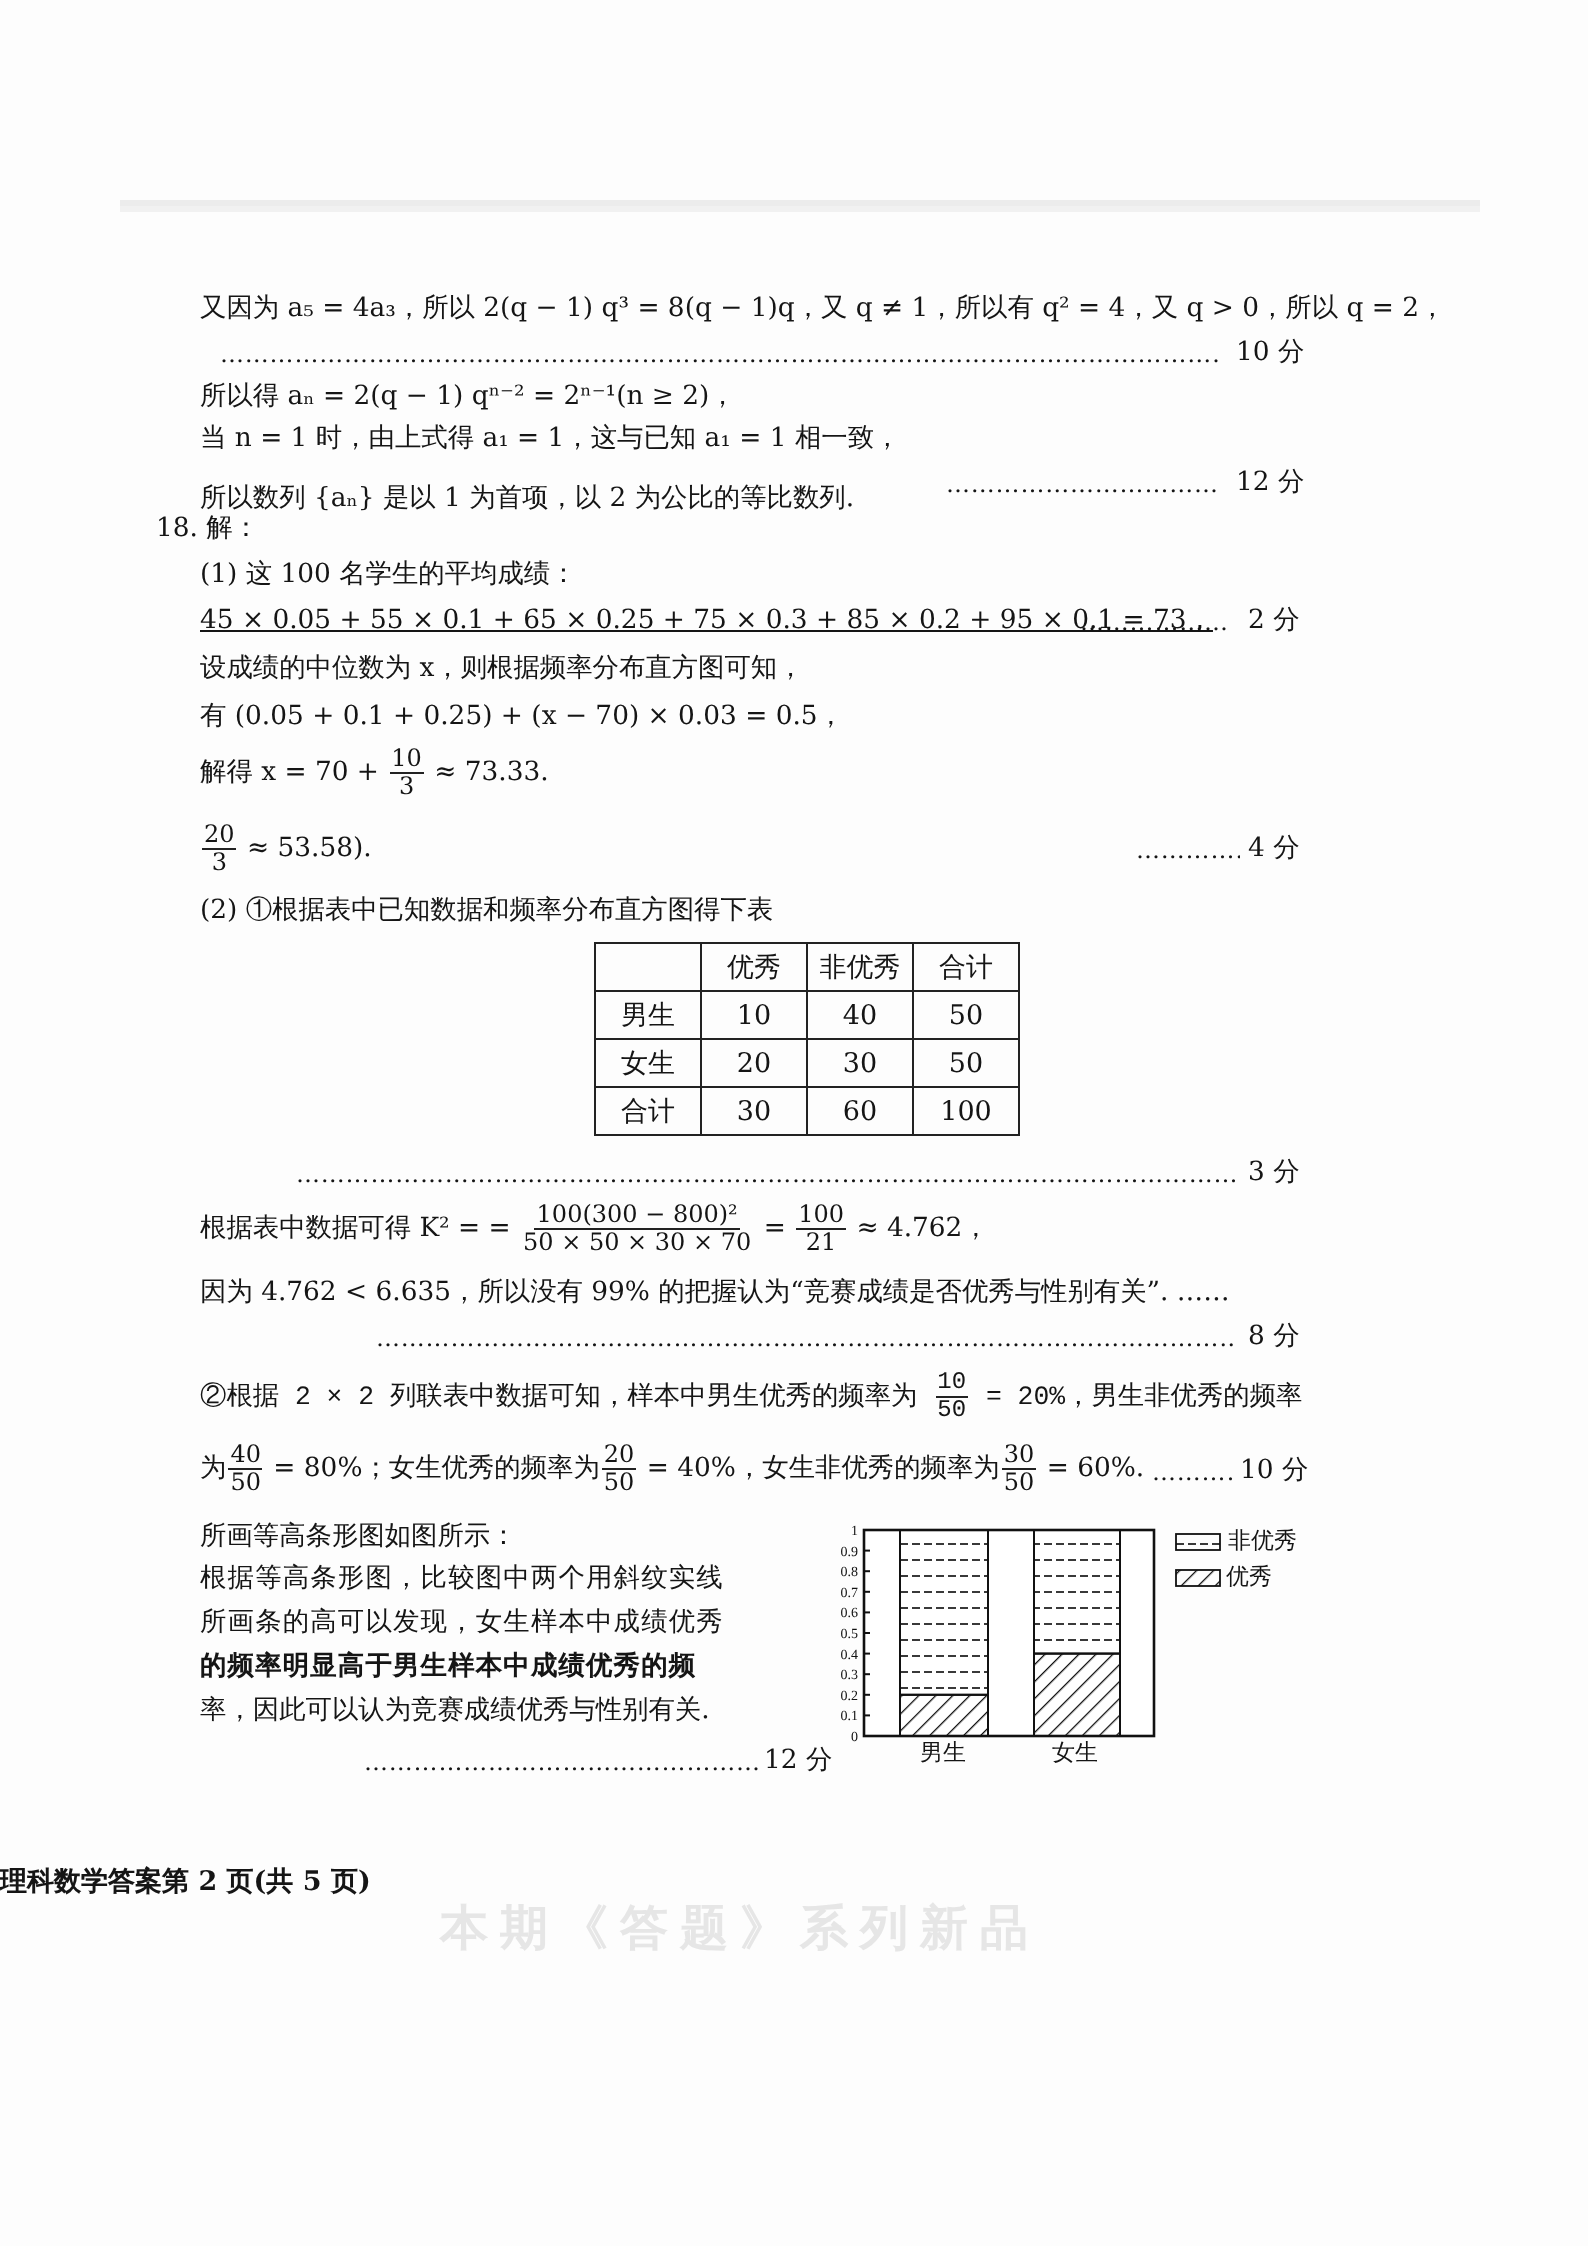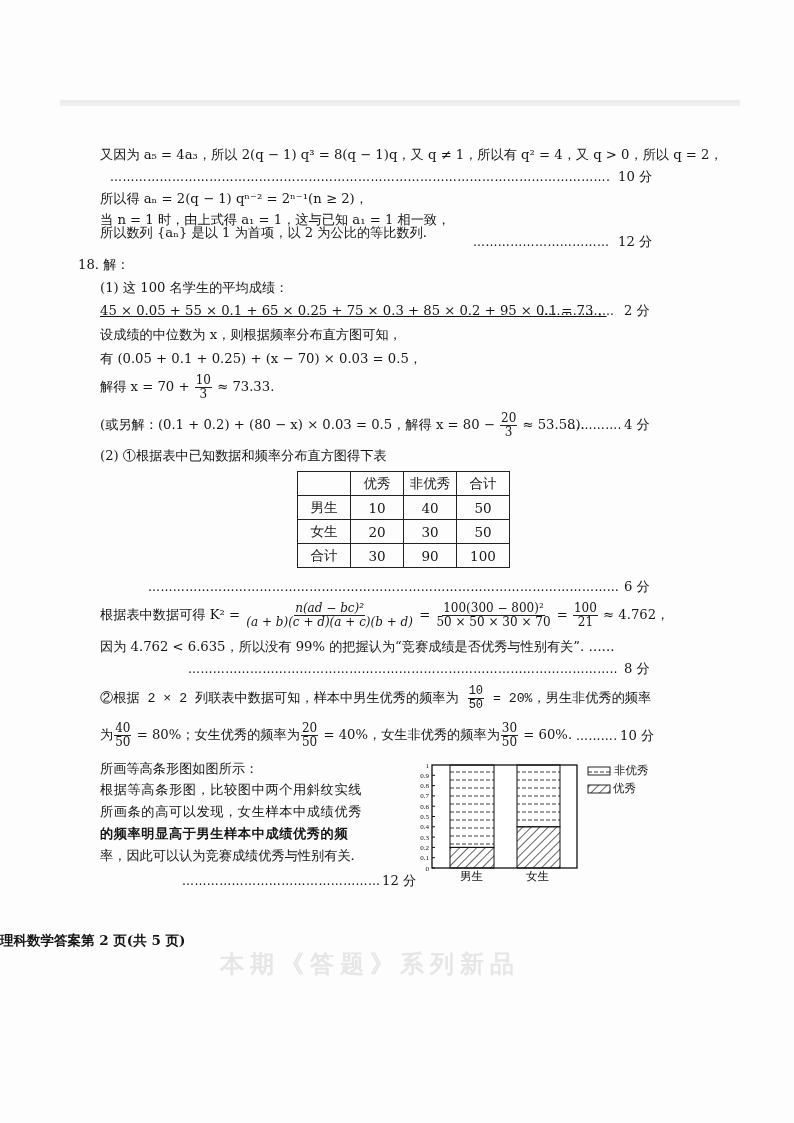--- a/index.html
+++ b/index.html
@@ -26,21 +26,21 @@
 
 <div class="ghost" style="top:100px;"></div>
 <div class="ghost" style="top:103px;background:#f1f1f1;"></div>
 
 <div class="line" style="left:100px;top:146px;">又因为 a₅ = 4a₃，所以 2(q − 1) q³ = 8(q − 1)q，又 q ≠ 1，所以有 q² = 4，又 q &gt; 0，所以 q = 2，</div>
 <div class="dots" style="left:110px;top:168px;width:500px;">……………………………………………………………………………………………………………………………………………………………………………………</div>
 <div class="score" style="left:618px;top:168px;">10 分</div>
 
 <div class="line" style="left:100px;top:190px;">所以得 aₙ = 2(q − 1) qⁿ⁻² = 2ⁿ⁻¹(n ≥ 2)，</div>
 <div class="line" style="left:100px;top:211px;">当 n = 1 时，由上式得 a₁ = 1，这与已知 a₁ = 1 相一致，</div>
-<div class="line" style="left:100px;top:224px;">所以数列 {aₙ} 是以 1 为首项，以 2 为公比的等比数列.</div>
+<div class="line" style="left:100px;top:241px;">所以数列 {aₙ} 是以 1 为首项，以 2 为公比的等比数列.</div>
 <div class="dots" style="left:473px;top:233px;width:137px;">……………………………………………………………………………………………………………………………………………………………………………………</div>
 <div class="score" style="left:618px;top:233px;">12 分</div>
 
 <div class="line" style="left:78px;top:256px;">18. 解：</div>
 <div class="line" style="left:100px;top:279px;">(1) 这 100 名学生的平均成绩：</div>
 <div class="line" style="left:100px;top:302px;text-decoration:underline;">45 × 0.05 + 55 × 0.1 + 65 × 0.25 + 75 × 0.3 + 85 × 0.2 + 95 × 0.1 = 73，</div>
 <div class="dots" style="left:540px;top:302px;width:75px;">……………………………………………………………………………………………………………………………………………………………………………………</div>
 <div class="score" style="left:624px;top:302px;text-align:right;">2 分</div>
 <div class="line" style="left:100px;top:326px;">设成绩的中位数为 x，则根据频率分布直方图可知，</div>
 <div class="line" style="left:100px;top:350px;">有 (0.05 + 0.1 + 0.25) + (x − 70) × 0.03 = 0.5，</div>
@@ -48,21 +48,20 @@
 <div class="line" style="left:100px;top:372px;line-height:30px;">
   <span>解得 x = 70 +</span>
   <span class="frac">
       <span class="num">10</span>
       <span class="den">3</span>
     </span>
   <span>≈ 73.33.</span>
 </div>
 
 <div class="line" style="left:100px;top:410px;line-height:30px;">
-  <span>(或另解：(0.1 + 0.2) + (80 − x) × 0.03 = 0.5，解得 x = 80 −</span>
   <span class="frac">
       <span class="num">20</span>
       <span class="den">3</span>
     </span>
   <span>≈ 53.58).</span>
 </div>
 <div class="dots" style="left:568px;top:416px;width:52px;">……………………………………………………………………………………………………………………………………………………………………………………</div>
 <div class="score" style="left:624px;top:416px;">4 分</div>
 
 <div class="line" style="left:100px;top:447px;">(2) ①根据表中已知数据和频率分布直方图得下表</div>
@@ -83,35 +82,31 @@
   </tr>
   <tr>
     <td>女生</td>
     <td>20</td>
     <td>30</td>
     <td>50</td>
   </tr>
   <tr>
     <td>合计</td>
     <td>30</td>
-    <td>90</td>
+    <td>60</td>
     <td>100</td>
   </tr>
 </tbody>
   </table>
 
 <div class="dots" style="left:148px;top:578px;width:472px;">……………………………………………………………………………………………………………………………………………………………………………………</div>
-<div class="score" style="left:624px;top:578px;">6 分</div>
+<div class="score" style="left:624px;top:578px;">3 分</div>
 
 <div class="line" style="left:100px;top:598px;line-height:34px;">
   <span>根据表中数据可得 K² =</span>
-  <span class="frac m">
-      <span class="num">n(ad − bc)²</span>
-      <span class="den">(a + b)(c + d)(a + c)(b + d)</span>
-    </span>
   =
   <span class="frac">
       <span class="num">100(300 − 800)²</span>
       <span class="den">50 × 50 × 30 × 70</span>
     </span>
   =
   <span class="frac">
       <span class="num">100</span>
       <span class="den">21</span>
     </span>

